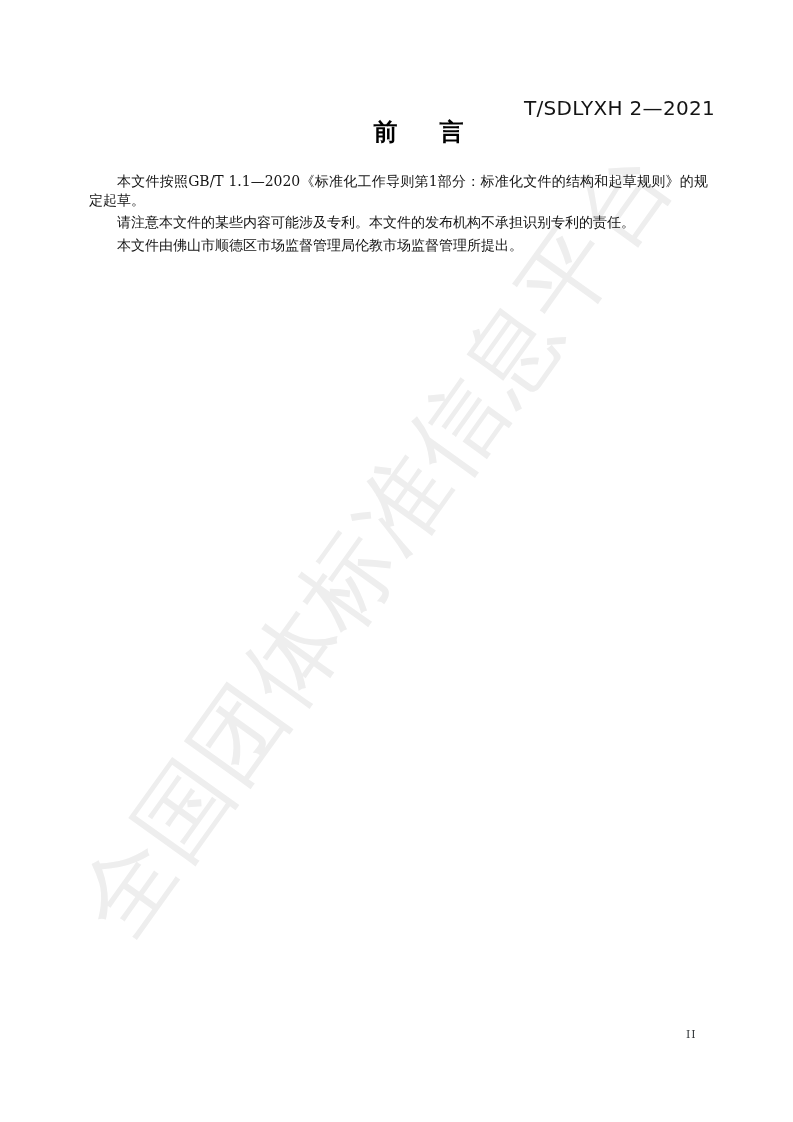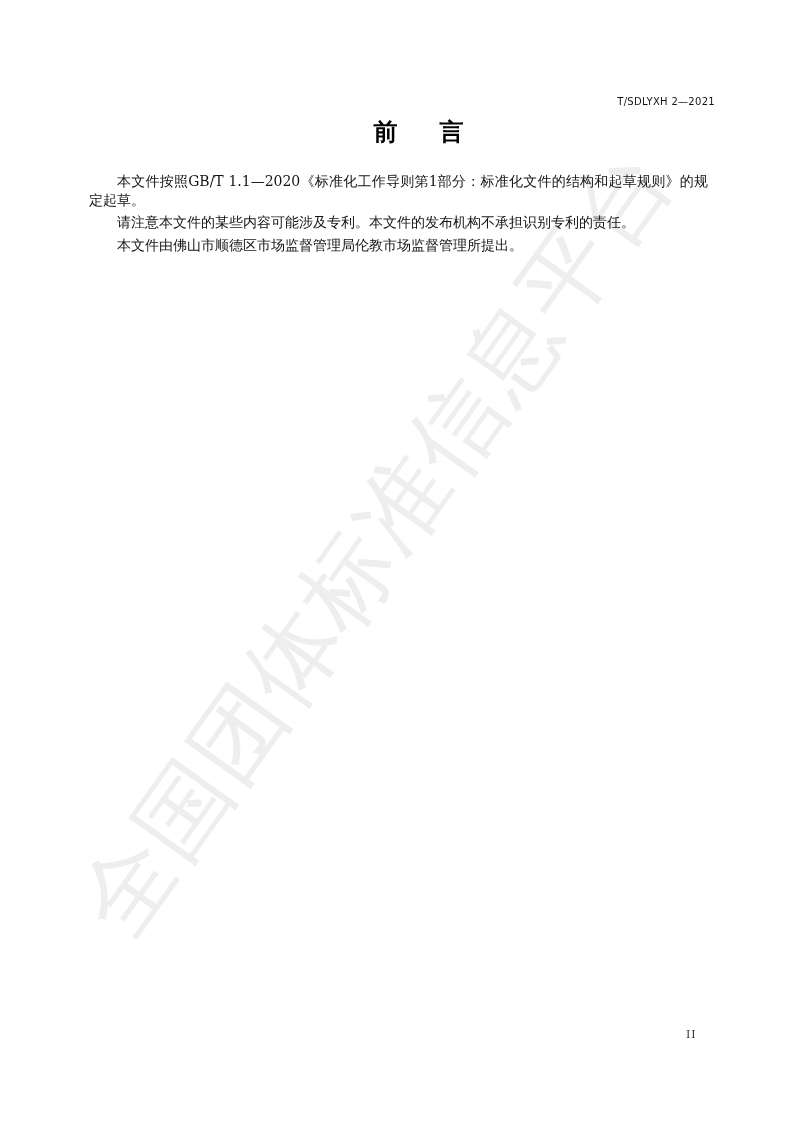--- a/index.html
+++ b/index.html
@@ -29,21 +29,21 @@
     z-index: 0;
     user-select: none;
     pointer-events: none;
   }
   .content { position: relative; z-index: 1; }
   .doc-number {
     position: absolute;
     top: 96px;
     right: 78px;
     font-family: "DejaVu Sans", sans-serif;
-    font-size: 10px;
+    font-size: 20px;
     font-weight: 500;
     letter-spacing: 0.3px;
     color: #141414;
   }
   .fw-title {
     position: absolute;
     top: 116px;
     left: 0;
     width: 100%;
     text-align: center;

